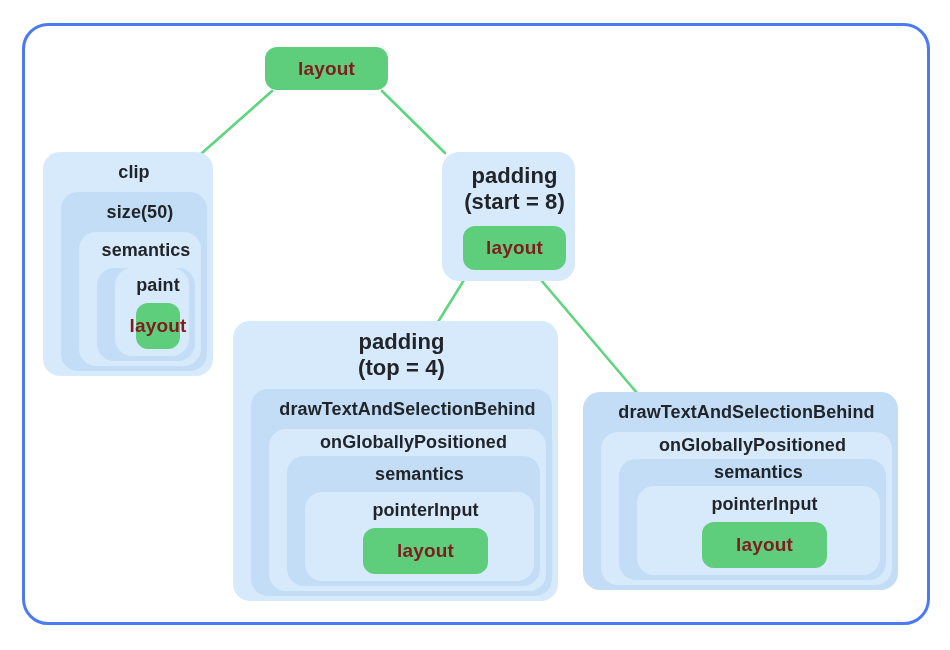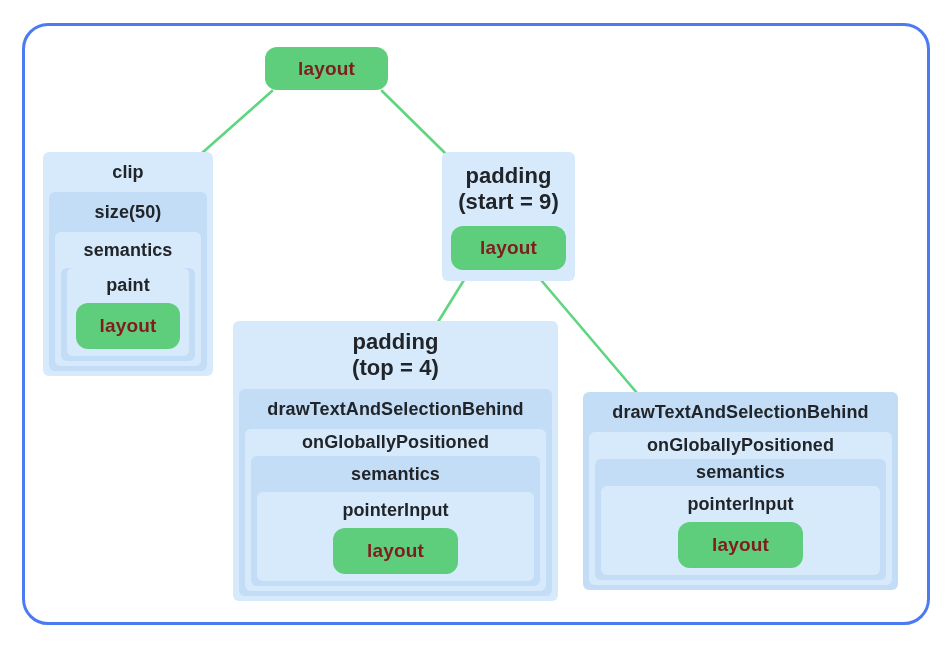--- a/index.html
+++ b/index.html
@@ -8,21 +8,21 @@
     font-family:"Liberation Sans",sans-serif;color:#212529;
   }
   .frame{
     position:absolute;left:22px;top:23px;width:908px;height:602px;
     box-sizing:border-box;border:3px solid #4c7af2;border-radius:26px;background:transparent;
   }
   .edges{position:absolute;left:0;top:0;width:950px;height:650px;z-index:1;}
   .edges line{stroke:#5ed57f;stroke-width:2.6;stroke-linecap:round;}
   .abs{position:absolute;z-index:2;}
   
-  .mbox{border-radius:6px;padding:0 6px 5px 6px;box-sizing:border-box;}
+  .mbox{border-radius:17px;padding:0 6px 5px 18px;box-sizing:border-box;}
   .light{background:#d7eafc;}
   .dark{background:#c3ddf6;}
   .lbl{
     height:40px;display:flex;align-items:center;justify-content:center;
     font-weight:700;font-size:18px;letter-spacing:.1px;color:#212529;white-space:nowrap;
   }
   .lbl.h38{height:27px;}
   .lbl.h36{height:36px;}
   .lbl.h35{height:35px;text-align:right;}
   .lbl.two{flex-direction:column;line-height:26px;font-size:22px;}
@@ -69,21 +69,21 @@
             </div>
           </div>
         </div>
       </div>
     </div>
   </div>
 
   <div class="mbox light abs" style="left:442px;top:152px;width:133px;">
     <div class="lbl two" style="height:74px;">
       <span>padding</span>
-      <span>(start = 9)</span>
+      <span>(start = 8)</span>
     </div>
     <div class="gnode leaf fill h44">
       <span>layout</span>
     </div>
   </div>
 
   <div class="mbox light abs" style="left:233px;top:321px;width:325px;">
     <div class="lbl two" style="height:68px;">
       <span>padding</span>
       <span>(top = 4)</span>

